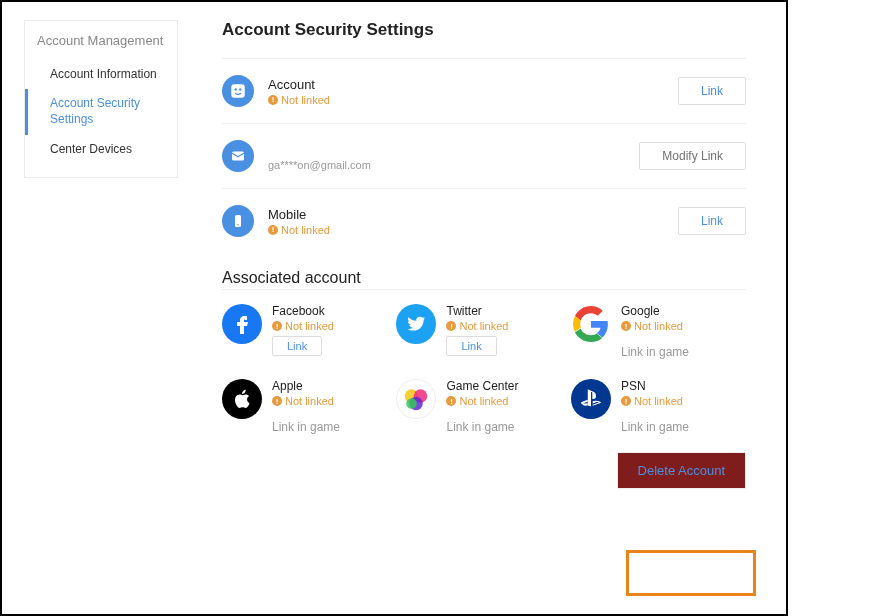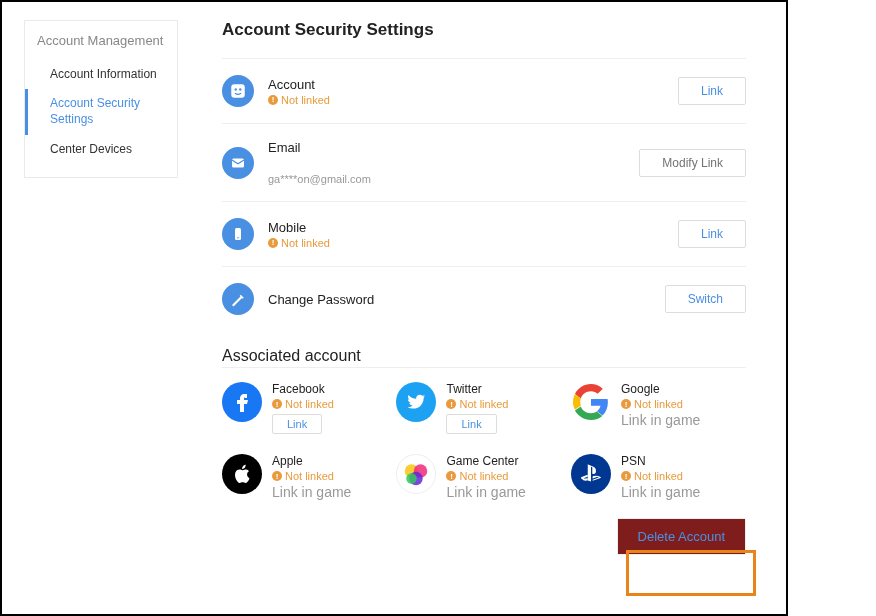--- a/index.html
+++ b/index.html
@@ -21,21 +21,21 @@
 .not-linked { font-size: 11px; color: #e89a3c; display: flex; align-items: center; gap: 3px; margin-top: 2px; }
 .not-linked .dot { width: 10px; height: 10px; background: #e89a3c; border-radius: 50%; color: #fff; display: inline-flex; align-items: center; justify-content: center; font-size: 8px; font-weight: bold; }
 .btn { border: 1px solid #ddd; background: #fff; color: #4a90e2; font-size: 12px; padding: 6px 22px; border-radius: 2px; cursor: pointer; }
 .btn-plain { color: #737373; }
 .section-title { font-size: 16px; font-weight: 500; color: #222; margin: 16px 0 2px 0; }
 .assoc-grid { display: flex; flex-wrap: wrap; border-top: 1px solid #eee; padding-top: 4px; }
 .assoc-item { width: 33.3%; display: flex; align-items: flex-start; padding: 10px 0; }
 .assoc-icon { width: 40px; height: 40px; border-radius: 50%; display: flex; align-items: center; justify-content: center; flex-shrink: 0; }
 .assoc-body { margin-left: 10px; }
 .assoc-name { font-size: 12px; color: #222; }
-.assoc-link-sub { font-size: 14px; color: #999; margin-top: 2px; }
+.assoc-link-sub { font-size: 12px; color: #999; margin-top: 13px; }
 .btn-link-mini { border: 1px solid #ddd; background: #fff; color: #4a90e2; font-size: 11px; padding: 3px 14px; border-radius: 2px; cursor: pointer; margin-top: 4px; }
 .delete-wrap { display: flex; justify-content: flex-end; margin-top: 8px; }
 .delete-btn { border: 1px solid #eee; background: #7f1d1d; color: #4a90e2; font-size: 13px; padding: 10px 20px; cursor: pointer; }
 .delete-highlight { position: absolute; right: 30px; bottom: 18px; width: 130px; height: 46px; border: 3px solid #e8841a; pointer-events: none; }
 svg { display: block; }
 </style>
 </head>
 <body>
 
 <div class="frame">
@@ -70,21 +70,20 @@
     </div>
 
     <div class="row">
       <div class="icon-circle ic-blue">
         <svg width="18" height="18" viewBox="0 0 24 24">
               <rect x="4" y="6" width="16" height="12" rx="2" fill="#fff"></rect>
               <path d="M4 8 L12 13 L20 8" stroke="#4a90e2" stroke-width="1.6" fill="none"></path>
             </svg>
       </div>
       <div class="row-body">
-        <div class="row-label">Email</div>
         <div class="row-sub">ga****on@gmail.com</div>
       </div>
       <button class="btn btn-plain">Modify Link</button>
     </div>
 
     <div class="row">
       <div class="icon-circle ic-blue">
         <svg width="18" height="18" viewBox="0 0 24 24">
               <rect x="8" y="4" width="8" height="16" rx="2" fill="#fff"></rect>
               <circle cx="12" cy="17" r="1" fill="#4a90e2"></circle>
@@ -93,32 +92,20 @@
       <div class="row-body">
         <div class="row-label">Mobile</div>
         <div class="not-linked">
               <span class="dot">!</span>
               <span>Not linked</span>
             </div>
       </div>
       <button class="btn">Link</button>
     </div>
 
-    <div class="row">
-      <div class="icon-circle ic-blue">
-        <svg width="18" height="18" viewBox="0 0 24 24">
-              <path d="M4 20 L16 8 L18 10 L6 22 Z" fill="#fff"></path>
-              <path d="M15 7 L19 11" stroke="#fff" stroke-width="2"></path>
-            </svg>
-      </div>
-      <div class="row-body">
-        <div class="row-label">Change Password</div>
-      </div>
-      <button class="btn">Switch</button>
-    </div>
 
     <div class="section-title">Associated account</div>
 
     <div class="assoc-grid">
       <div class="assoc-item">
         <div class="assoc-icon" style="background:#1877f2">
           <svg width="24" height="24" viewBox="0 0 24 24">
                 <path fill="#fff" d="M14 8h3V4h-3c-2.2 0-4 1.8-4 4v2H7v4h3v8h4v-8h3l1-4h-4V8c0-.6.4-1 1-1z"></path>
               </svg>
         </div>

